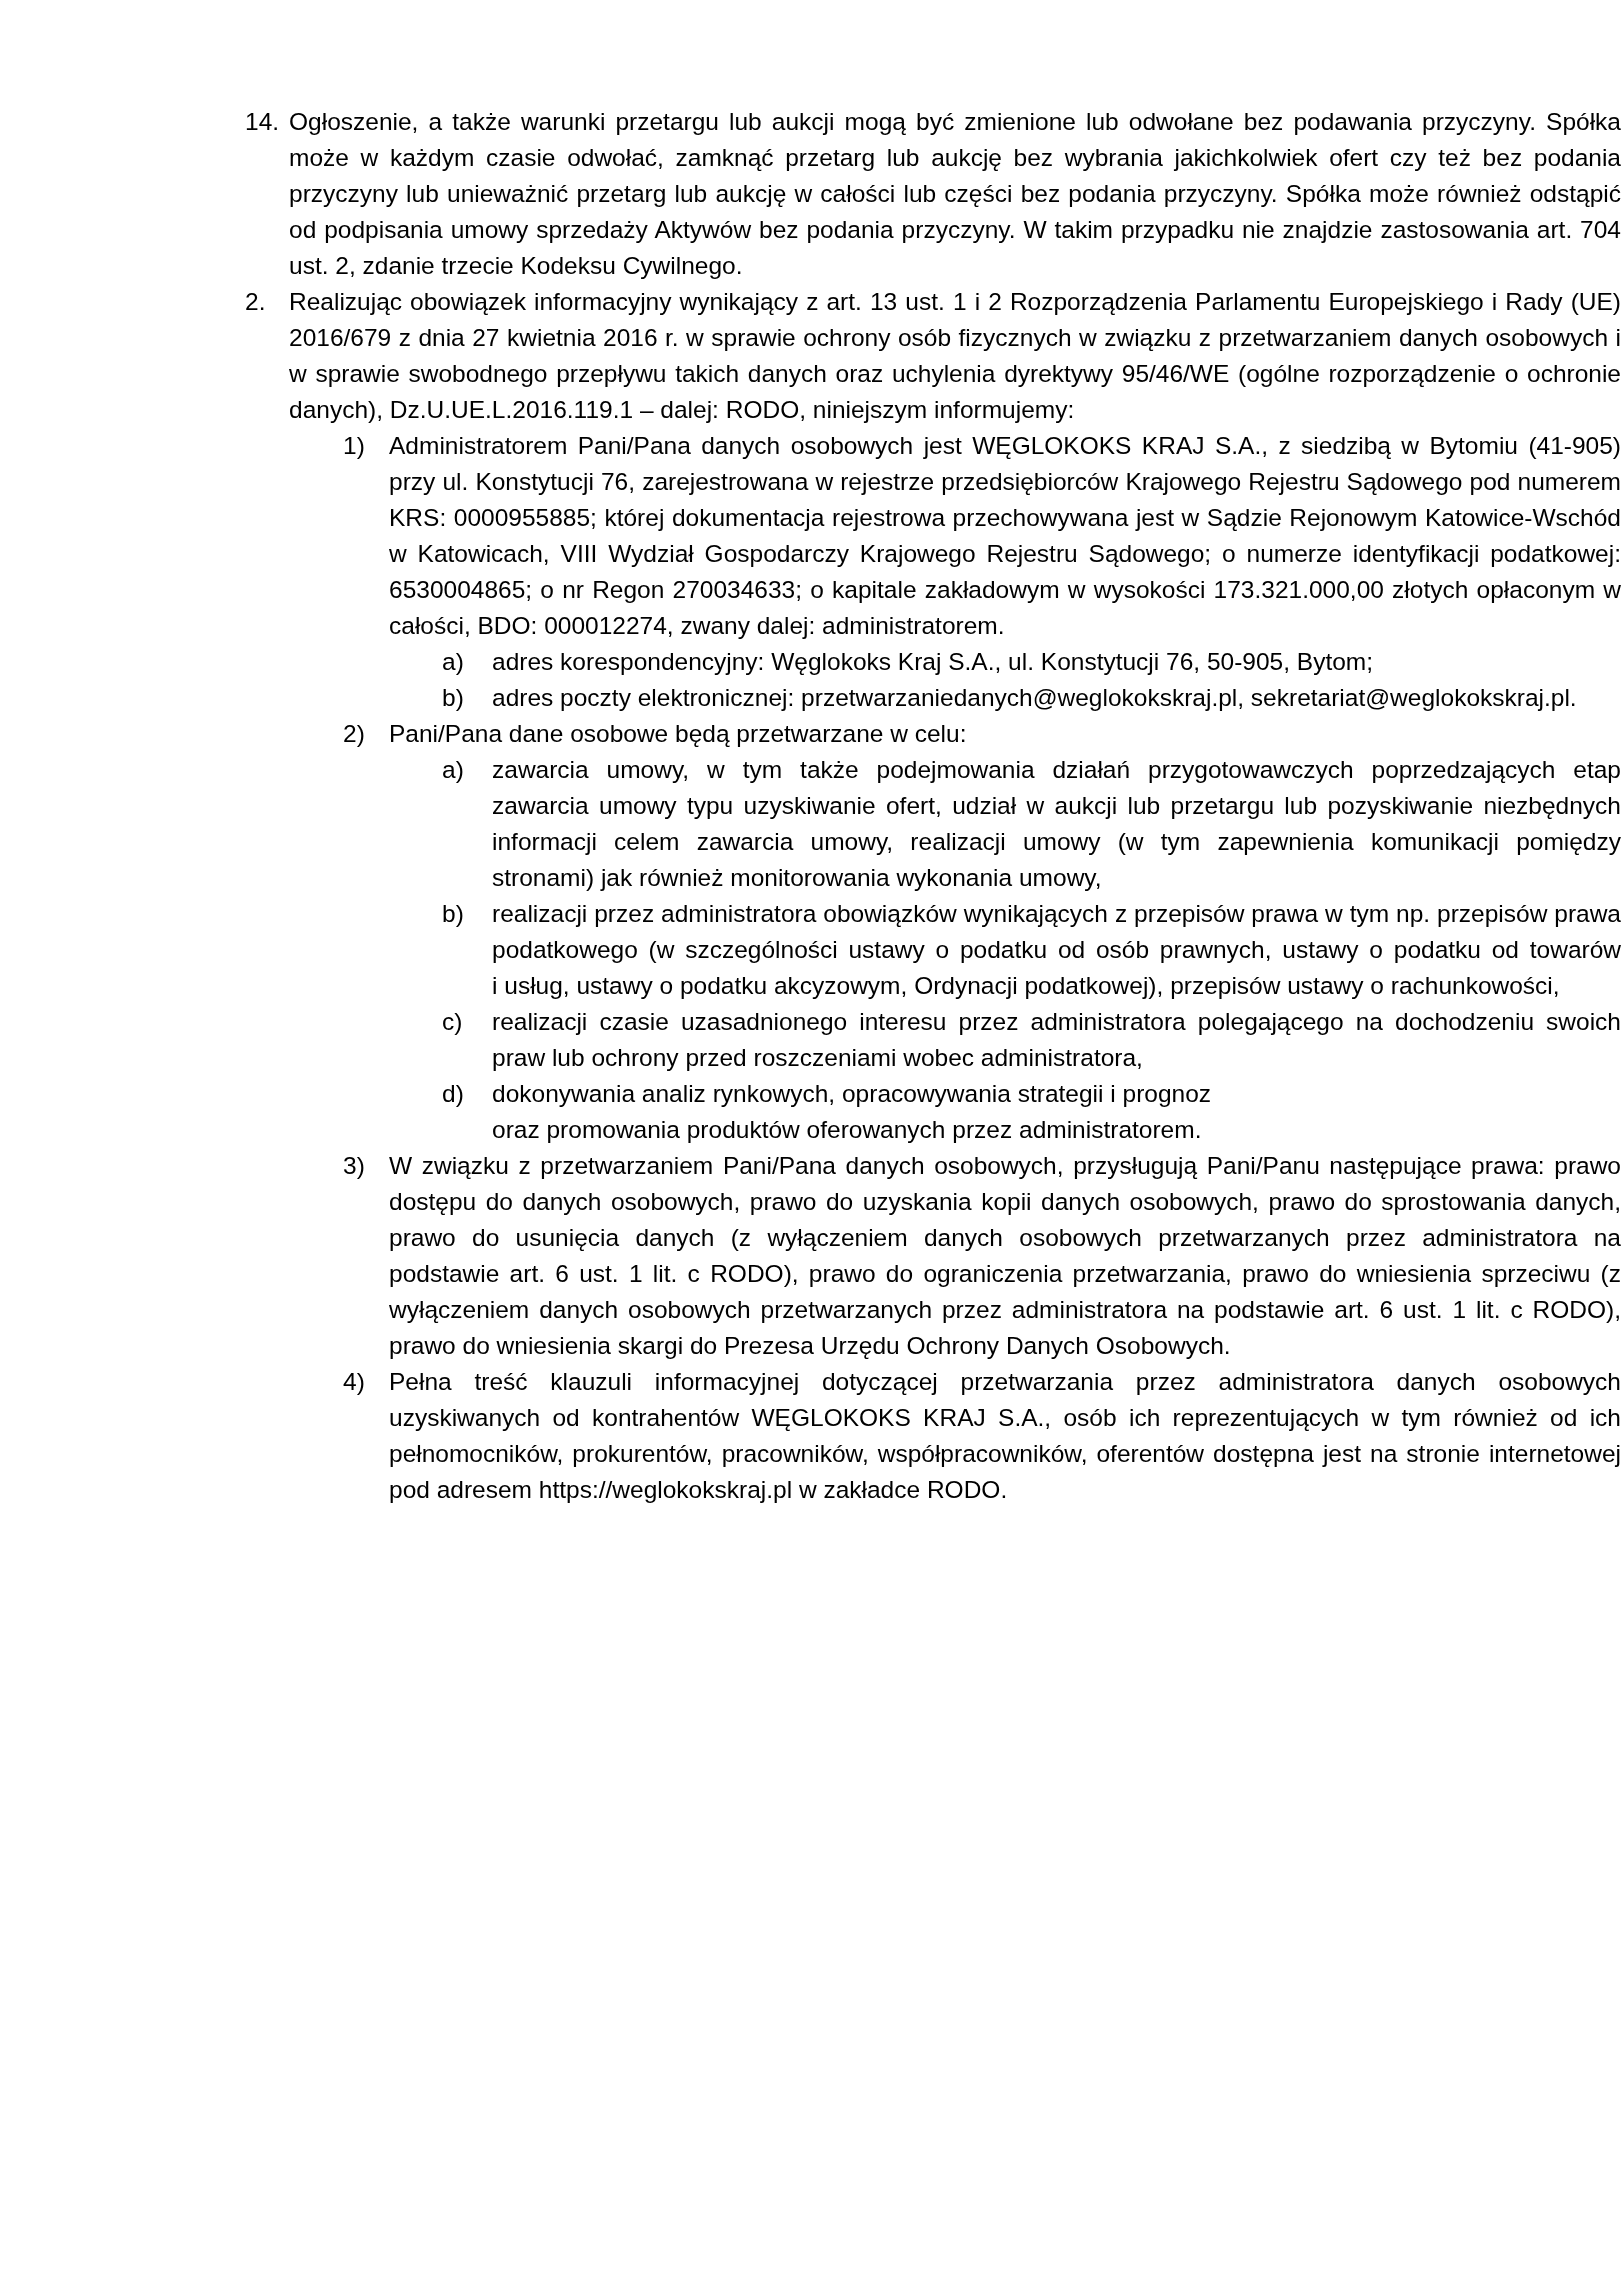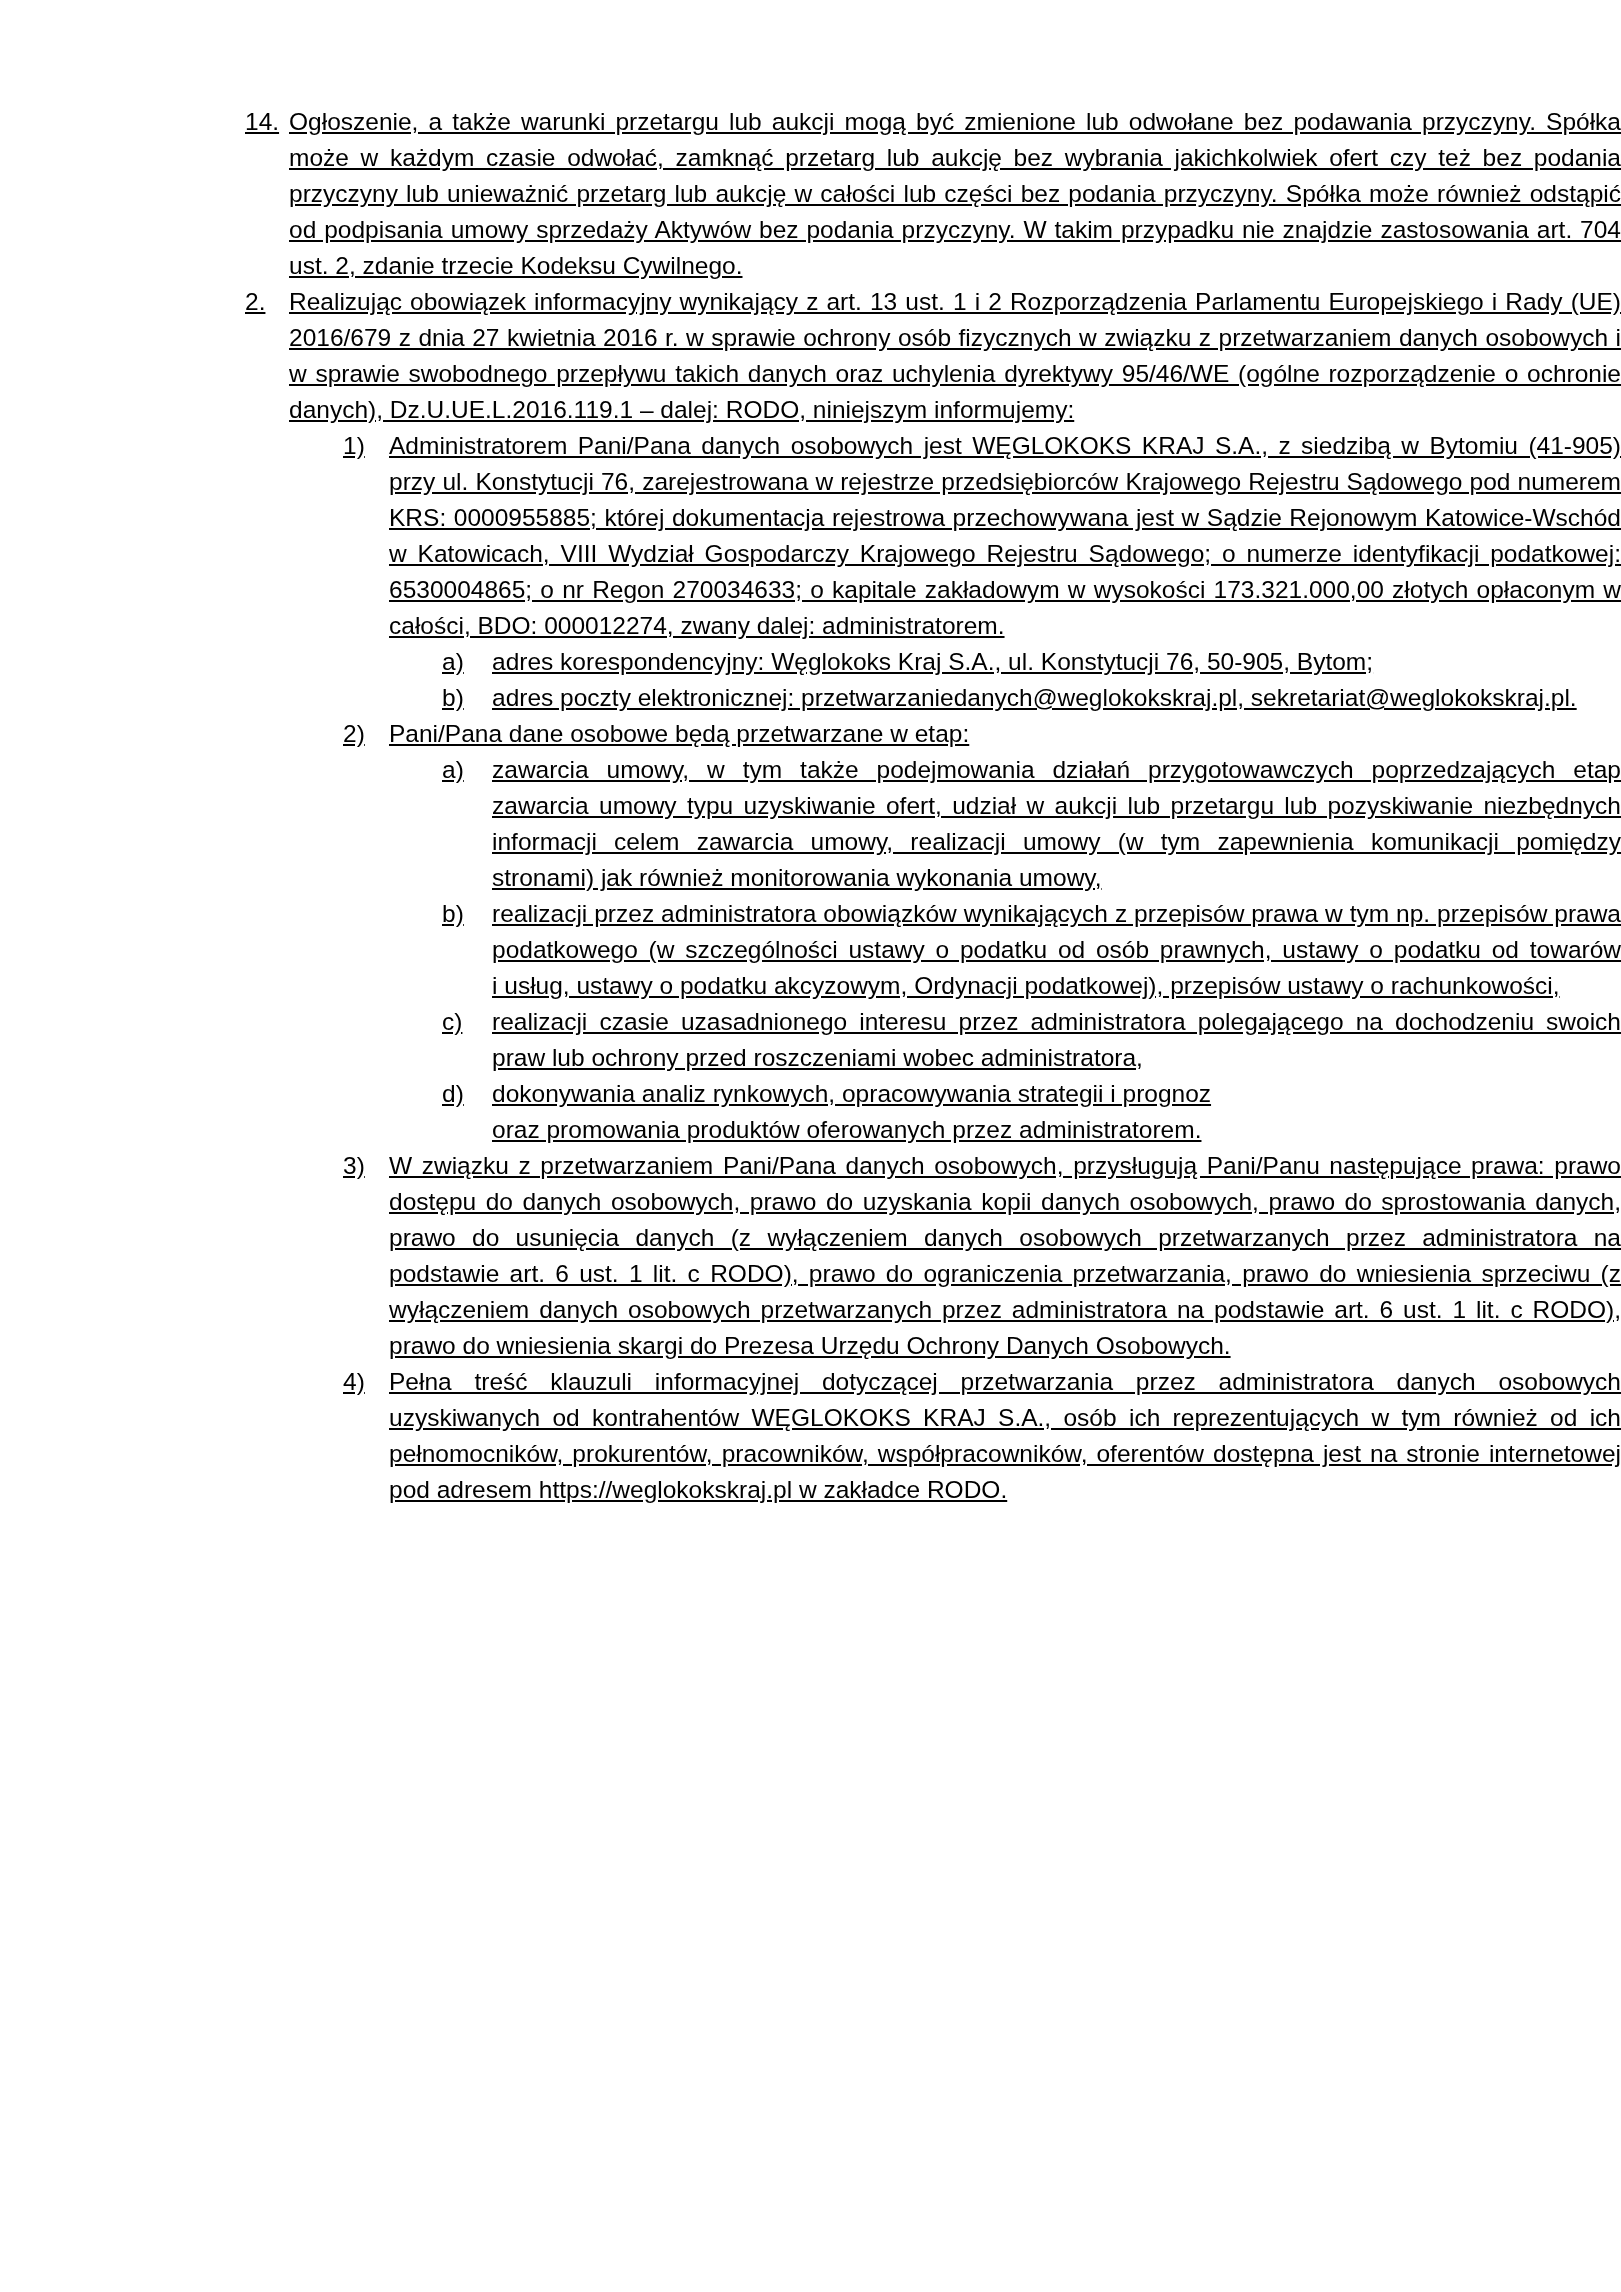--- a/index.html
+++ b/index.html
@@ -15,21 +15,20 @@
     color: #000000;
     font-family: "Liberation Sans", sans-serif;
     font-size: 24.5px;
     line-height: 36px;
     overflow: hidden;
     box-sizing: border-box;
     padding-top: 104px;
   }
   .row {
     display: flex;
-    text-decoration: underline;
   }
   .row .marker {
     flex: 0 0 auto;
     text-align: left;
   }
   .row .text {
     flex: 1 1 auto;
     text-align: justify;
   }
   .l1 { margin-left: 245px; }
@@ -71,21 +70,21 @@
     <div class="text">adres korespondencyjny: Węglokoks Kraj S.A., ul. Konstytucji 76, 50-905, Bytom;</div>
   </div>
 
   <div class="row l3">
     <span class="marker">b)</span>
     <div class="text">adres poczty elektronicznej: przetwarzaniedanych@weglokokskraj.pl, sekretariat@weglokokskraj.pl.</div>
   </div>
 
   <div class="row l2">
     <span class="marker">2)</span>
-    <div class="text">Pani/Pana dane osobowe będą przetwarzane w etap:</div>
+    <div class="text">Pani/Pana dane osobowe będą przetwarzane w celu:</div>
   </div>
 
   <div class="row l3">
     <span class="marker">a)</span>
     <div class="text">zawarcia umowy, w tym także podejmowania działań przygotowawczych poprzedzających etap zawarcia umowy typu uzyskiwanie ofert, udział w aukcji lub przetargu lub pozyskiwanie niezbędnych informacji celem zawarcia umowy, realizacji umowy (w tym zapewnienia komunikacji pomiędzy stronami) jak również monitorowania wykonania umowy,</div>
   </div>
 
   <div class="row l3">
     <span class="marker">b)</span>
     <div class="text">realizacji przez administratora obowiązków wynikających z przepisów prawa w tym np. przepisów prawa podatkowego (w szczególności ustawy o podatku od osób prawnych, ustawy o podatku od towarów i&nbsp;usług, ustawy o podatku akcyzowym, Ordynacji podatkowej), przepisów ustawy o rachunkowości,</div>

